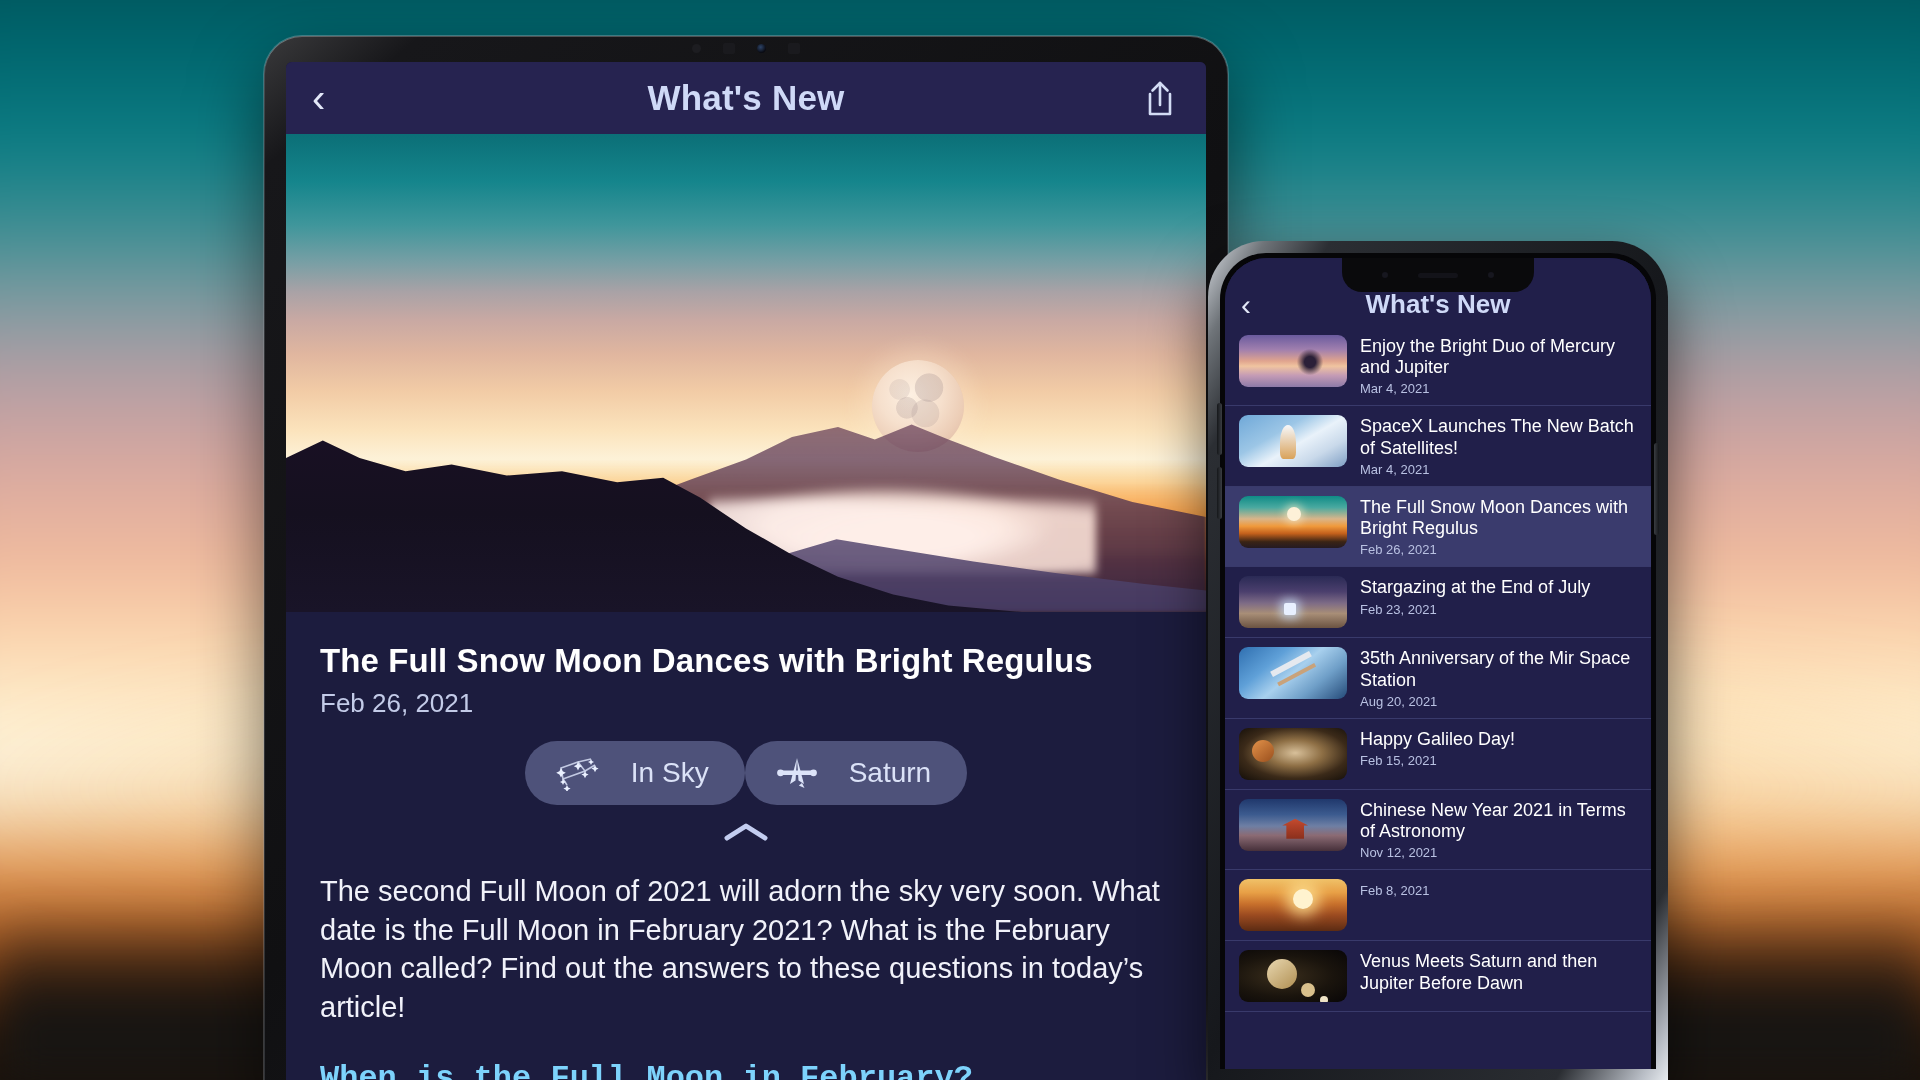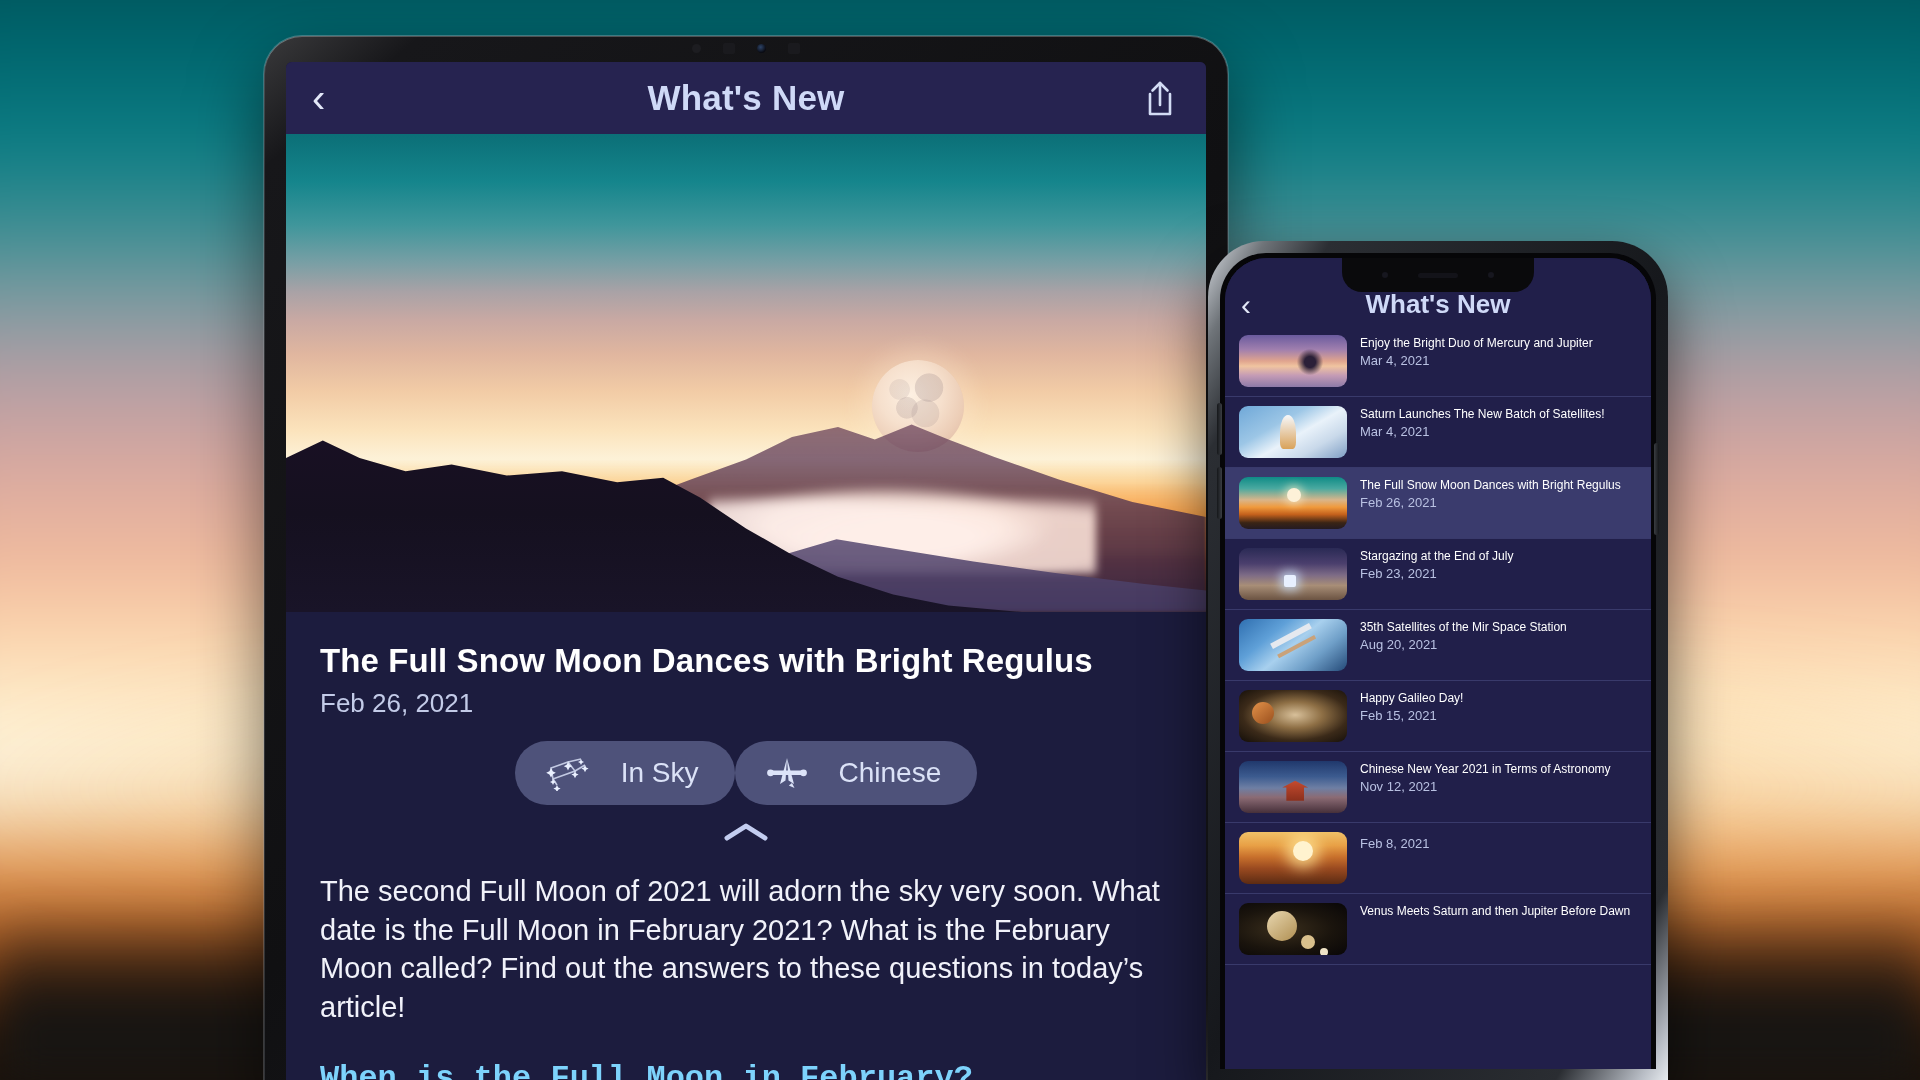--- a/index.html
+++ b/index.html
@@ -270,21 +270,21 @@
     border-bottom:1px solid #393a6b;
     cursor:pointer; min-height:68px;
   }
   .news-row.selected { background:#3a3b6d; }
   .news-thumb {
     width:108px; height:52px; border-radius:9px; flex:0 0 auto;
     overflow:hidden; position:relative;
   }
   .news-text { flex:1; min-width:0; padding-top:1px; }
   .news-title {
-    font-size:12px; line-height:1.18; color:#ffffff; letter-spacing:0;
+    font-size:18px; line-height:1.18; color:#ffffff; letter-spacing:0;
   }
   .news-date {
     font-size:13px; color:#b9c1e2; margin-top:3px;
   }
 
   
   .th-dusk-lake { background:linear-gradient(to bottom,#6a5b9e 0%,#a07fae 28%,#e0a48e 50%,#f0c4a0 60%,#c49bb5 78%,#8d7aa8 100%); }
   .th-dusk-lake::after { content:""; position:absolute; right:22%; top:26%; width:26px; height:26px; background:radial-gradient(circle,#2b2038 30%, transparent 72%); }
   .th-rocket { background:linear-gradient(150deg,#6fa8d8 0%,#9cc6e6 35%,#e9f2fa 55%,#c9d9ea 75%,#7e9ec4 100%); }
   .th-rocket::after { content:""; position:absolute; left:38%; top:18%; width:16px; height:34px; background:linear-gradient(to bottom,#f6f8fb,#d9a25a); border-radius:50% 50% 20% 20%; }
@@ -380,21 +380,21 @@
           <svg width="56" height="38" viewBox="0 0 56 38">
             <g fill="#dce3f8">
               <path d="M26 4 L33 30 L27.5 26.5 Z"></path>
               <path d="M26 4 L19 30 L24.5 26.5 Z"></path>
               <rect x="9" y="16.5" width="34" height="4.6" rx="2.3"></rect>
               <circle cx="9.5" cy="18.8" r="3.4"></circle>
               <circle cx="42.5" cy="18.8" r="3.4"></circle>
             </g>
             <path d="M31 29 L33.5 34 L27.8 31.5 Z" fill="#dce3f8"></path>
           </svg>
-          <span class="pill-label">Chinese</span>
+          <span class="pill-label">Saturn</span>
         </div>
       </div>
 
       <div id="collapse-chevron">
         <svg width="50" height="22" viewBox="0 0 50 22">
           <path d="M6 17 L25 5 L44 17" fill="none" stroke="#c3cdf0" stroke-width="5" stroke-linecap="round" stroke-linejoin="round"></path>
         </svg>
       </div>
     </div>
 
@@ -428,42 +428,42 @@
           <div class="news-row">
             <div class="news-thumb th-dusk-lake"></div>
             <div class="news-text">
               <div class="news-title">Enjoy the Bright Duo of Mercury and Jupiter</div>
               <div class="news-date">Mar 4, 2021</div>
             </div>
           </div>
           <div class="news-row">
             <div class="news-thumb th-rocket"></div>
             <div class="news-text">
-              <div class="news-title">Saturn Launches The New Batch of Satellites!</div>
+              <div class="news-title">SpaceX Launches The New Batch of Satellites!</div>
               <div class="news-date">Mar 4, 2021</div>
             </div>
           </div>
           <div class="news-row selected">
             <div class="news-thumb th-snowmoon"></div>
             <div class="news-text">
               <div class="news-title">The Full Snow Moon Dances with Bright Regulus</div>
               <div class="news-date">Feb 26, 2021</div>
             </div>
           </div>
           <div class="news-row">
             <div class="news-thumb th-stargazing"></div>
             <div class="news-text">
               <div class="news-title">Stargazing at the End of July</div>
               <div class="news-date">Feb 23, 2021</div>
             </div>
           </div>
           <div class="news-row">
             <div class="news-thumb th-mir"></div>
             <div class="news-text">
-              <div class="news-title">35th Satellites of the Mir Space Station</div>
+              <div class="news-title">35th Anniversary of the Mir Space Station</div>
               <div class="news-date">Aug 20, 2021</div>
             </div>
           </div>
           <div class="news-row">
             <div class="news-thumb th-galileo"></div>
             <div class="news-text">
               <div class="news-title">Happy Galileo Day!</div>
               <div class="news-date">Feb 15, 2021</div>
             </div>
           </div>

